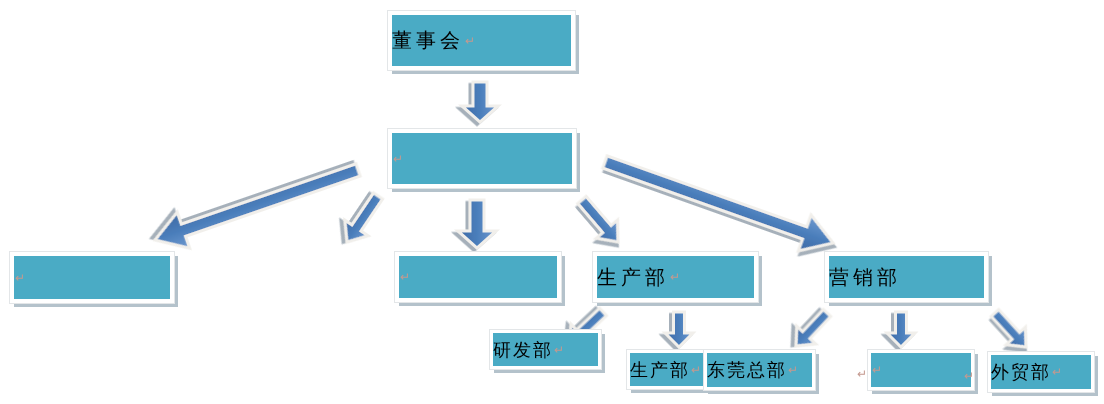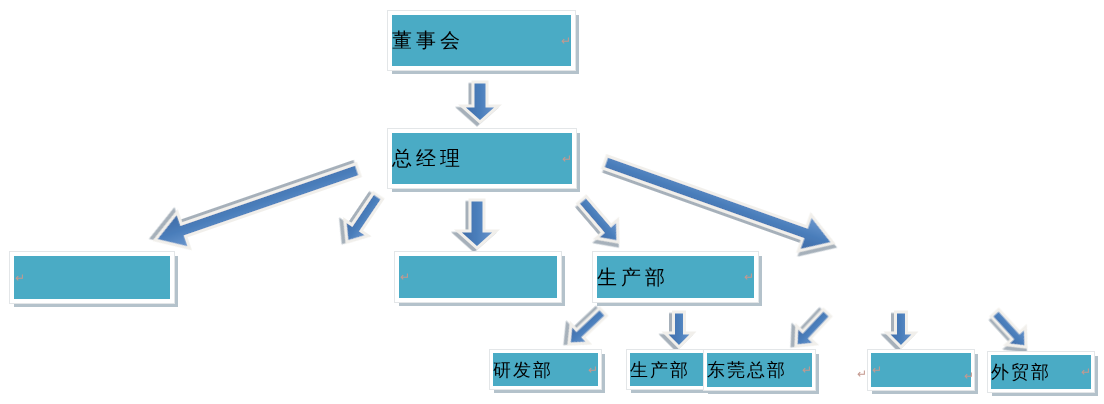--- a/index.html
+++ b/index.html
@@ -13,21 +13,21 @@
   }
   .node {
     position: absolute;
     box-sizing: border-box;
     background: var(--node-fill, #4AABC5);
     border: 4px solid var(--node-border, #ffffff);
     outline: 1px solid #e3e6e8;
     box-shadow: 4px 4px 0 #b4c2cb;
     display: flex;
     align-items: center;
-    justify-content: space-between;
+    justify-content: flex-start;
     color: var(--text-color, #000000);
   }
   .node.big  { font-size: 20px; letter-spacing: 4px; }
   .node.small{ border-width: 3px; font-size: 18px; letter-spacing: 2px; }
   .node .label { white-space: nowrap; }
   .ret {
     font-size: 12px;
     letter-spacing: 0;
     color: var(--ret-color, #c4998f);
     margin-left: 1px;
@@ -72,40 +72,43 @@
         <polygon points="0.0,-5.0 31.0,-5.0 31.0,-13.0 46.0,0.0 31.0,13.0 31.0,5.0 0.0,5.0" transform="translate(995,313) rotate(47.64)" fill="url(#agrad)" stroke="#F1EFEB" stroke-width="3" stroke-linejoin="miter" filter="url(#ashadow)"></polygon>
       </g>
   </svg>
 
   <div class="node big" style="left:388px;top:11px;width:187px;height:59px">
     <span class="label">董事会</span>
       <span class="ret">↵</span>
   </div>
 
   <div class="node big" style="left:388px;top:129px;width:188px;height:59px">
-    <span class="label">总经理</span>
       <span class="ret">↵</span>
   </div>
 
   <div class="node big" style="left:10px;top:252px;width:164px;height:51px">
       <span class="ret">↵</span>
   </div>
 
 
   <div class="node big" style="left:395px;top:252px;width:166px;height:50px">
       <span class="ret">↵</span>
   </div>
 
   <div class="node big" style="left:593px;top:252px;width:165px;height:50px">
     <span class="label">生产部</span>
       <span class="ret">↵</span>
   </div>
 
+  <div class="node big" style="left:825px;top:252px;width:163px;height:50px">
+    <span class="label">营销部</span>
+      <span class="ret"></span>
+  </div>
 
-  <div class="node small" style="left:490px;top:350px;width:111px;height:39px">
+  <div class="node small" style="left:490px;top:330px;width:111px;height:39px">
     <span class="label">研发部</span>
       <span class="ret">↵</span>
   </div>
 
   <div class="node small" style="left:627px;top:350px;width:107px;height:39px">
     <span class="label">生产部</span>
       <span class="ret">↵</span>
   </div>
 
   <div class="node small" style="left:704px;top:350px;width:111px;height:40px">

